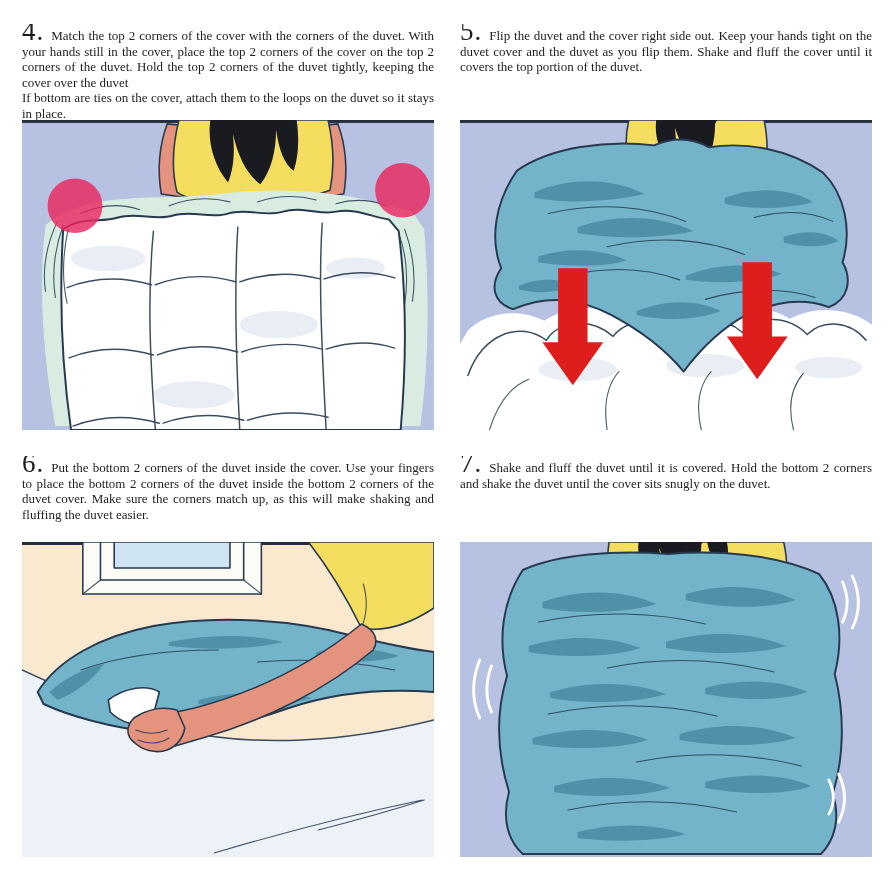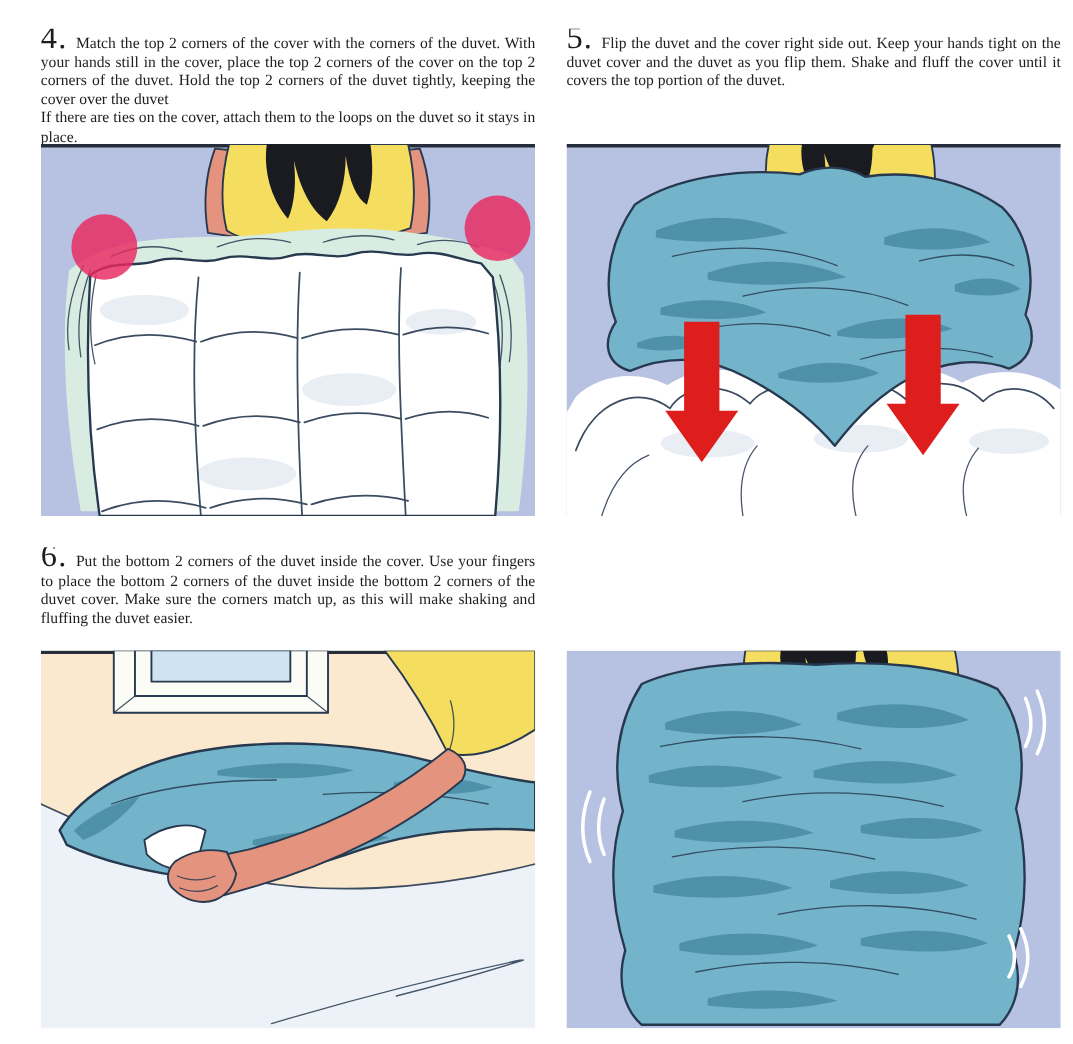--- a/index.html
+++ b/index.html
@@ -1,17 +1,17 @@
 <!DOCTYPE html>
 <html style="--panel_bg: #b7c1e2; --top_strip: #252e3a; --line: #27394f; --teal: #73b4ca; --teal_dark: #4e91a9; --yellow: #f4dd5f; --hair: #191b20; --skin: #e4937f; --mint: #d9ece2; --pink: #e9285f; --red: #de1d1d; --wall: #fae8cf; --sheet: #edf2f9; --pane: #cfe4f2; --frame: #fcfcf7; --duvet_shadow: #e9eef5;"><head>
 <meta charset="utf-8">
 <style>
   html,body{margin:0;padding:0;background:#ffffff;}
   body{width:894px;height:870px;font-family:"Liberation Serif", serif;color:#1d1d1d;}
-  .page{box-sizing:border-box;width:894px;height:870px;padding:24px 22px 13px 34px;background:#fff;}
+  .page{box-sizing:border-box;width:894px;height:870px;padding:24px 22px 13px 22px;background:#fff;}
   .row{display:grid;grid-template-columns:412px 412px;column-gap:26px;}
   .row.top{margin-bottom:26px;}
   .step-text{font-size:13px;line-height:15.5px;text-align:justify;overflow:hidden;}
   .txt-a{height:96px;}
   .txt-b{height:86px;}
   .step-text p{margin:0;}
   .num{font-size:27px;line-height:15.5px;margin-right:7px;letter-spacing:1px;}
   .illus{width:412px;overflow:hidden;}
   .illus-a{height:310px;}
   .illus-b{height:315px;}
@@ -37,21 +37,21 @@
 </head>
 <body>
 
 <div class="page">
 
   <div class="row top">
 
     <div>
       <div class="step-text txt-a">
         <p><span class="num">4.</span><span>Match the top 2 corners of the cover with the corners of the duvet. With your hands still in the cover, place the top 2 corners of the cover on the top 2 corners of the duvet. Hold the top 2 corners of the duvet tightly, keeping the cover over the duvet</span></p>
-        <p>If there are ties on the cover, attach them to the loops on the duvet so it stays in place.</p>
+        <p>If bottom are ties on the cover, attach them to the loops on the duvet so it stays in place.</p>
       </div>
       <div class="illus illus-a">
         <svg viewBox="0 0 420 318" preserveAspectRatio="none">
           <rect width="420" height="318" class="f-peri"></rect>
           <rect width="420" height="3" class="f-strip"></rect>
           <g>
             <path d="M148,4 C140,26 138,52 142,76 L170,80 C164,54 164,28 168,6 Z" class="f-skin st"></path>
             <path d="M322,4 C330,26 332,52 328,76 L300,80 C306,54 306,28 302,6 Z" class="f-skin st"></path>
             <path d="M160,0 L312,0 C318,26 318,52 314,72 C282,84 240,88 208,86 C180,84 166,80 158,74 C152,50 154,24 160,0 Z" class="f-yellow st"></path>
             <path d="M192,0 C189,22 195,46 210,64 C216,50 217,32 215,14 C221,40 230,56 243,66 C254,52 259,32 259,10 C262,32 268,46 277,52 C283,34 282,14 280,0 Z" class="f-hair"></path>
@@ -166,20 +166,21 @@
             <path d="M346,82 C296,122 238,150 176,166 L148,172 L156,204 L184,196 C248,178 310,148 358,108 C364,98 360,88 346,82 Z" class="f-skin st"></path>
             <path d="M158,168 C142,164 126,168 114,176 C106,184 106,194 114,200 C122,208 136,212 148,208 C158,204 164,196 166,186 Z" class="f-skin st"></path>
             <path d="M116,188 C126,192 138,192 148,188 M118,198 C128,202 140,202 150,196" class="st nf thin"></path>
           </g>
         </svg>
       </div>
     </div>
 
     <div>
       <div class="step-text txt-b">
+        <p><span class="num">7.</span><span>Shake and fluff the duvet until it is covered. Hold the bottom 2 corners and shake the duvet until the cover sits snugly on the duvet.</span></p>
       </div>
       <div class="illus illus-b">
         <svg viewBox="0 0 420 315" preserveAspectRatio="none">
           <rect width="420" height="315" class="f-peri"></rect>
           <g>
             <path d="M152,0 L330,0 C334,18 334,34 330,46 C288,60 240,62 200,56 C178,52 162,46 154,40 C150,26 150,12 152,0 Z" class="f-yellow st"></path>
             <path d="M182,0 C180,14 186,30 198,42 C204,32 205,18 203,6 C210,24 220,36 232,42 C242,32 246,16 246,2 L248,0 Z" class="f-hair"></path>
             <path d="M252,0 C254,12 260,24 268,30 C274,20 274,8 272,0 Z" class="f-hair"></path>
             <path d="M336,24 C344,28 350,36 352,44 L338,48 C334,40 334,31 336,24 Z" class="f-skin"></path>
           </g>

